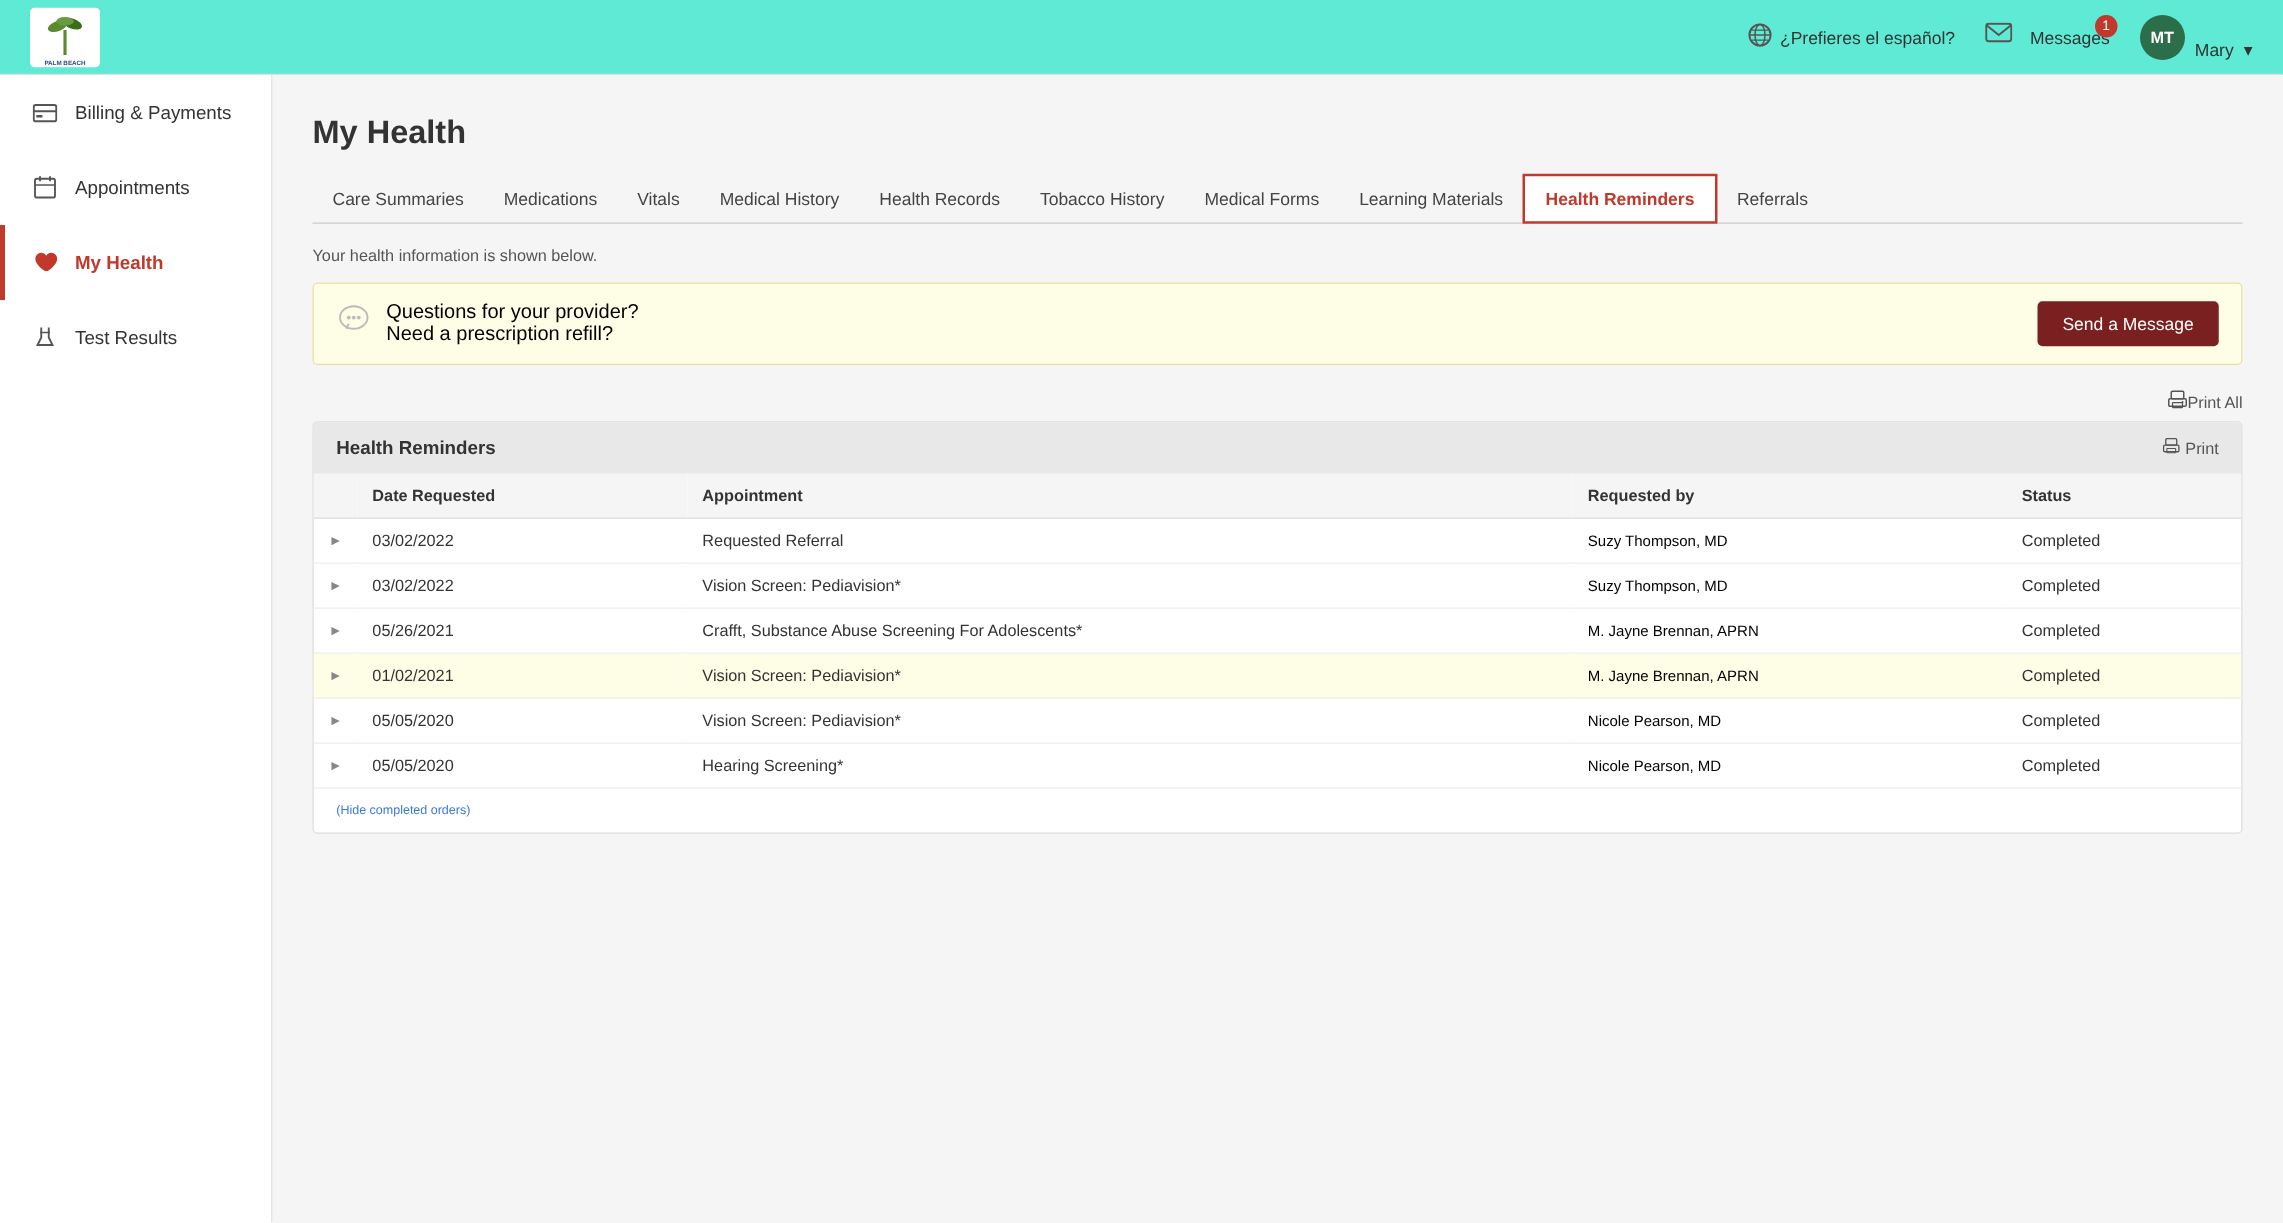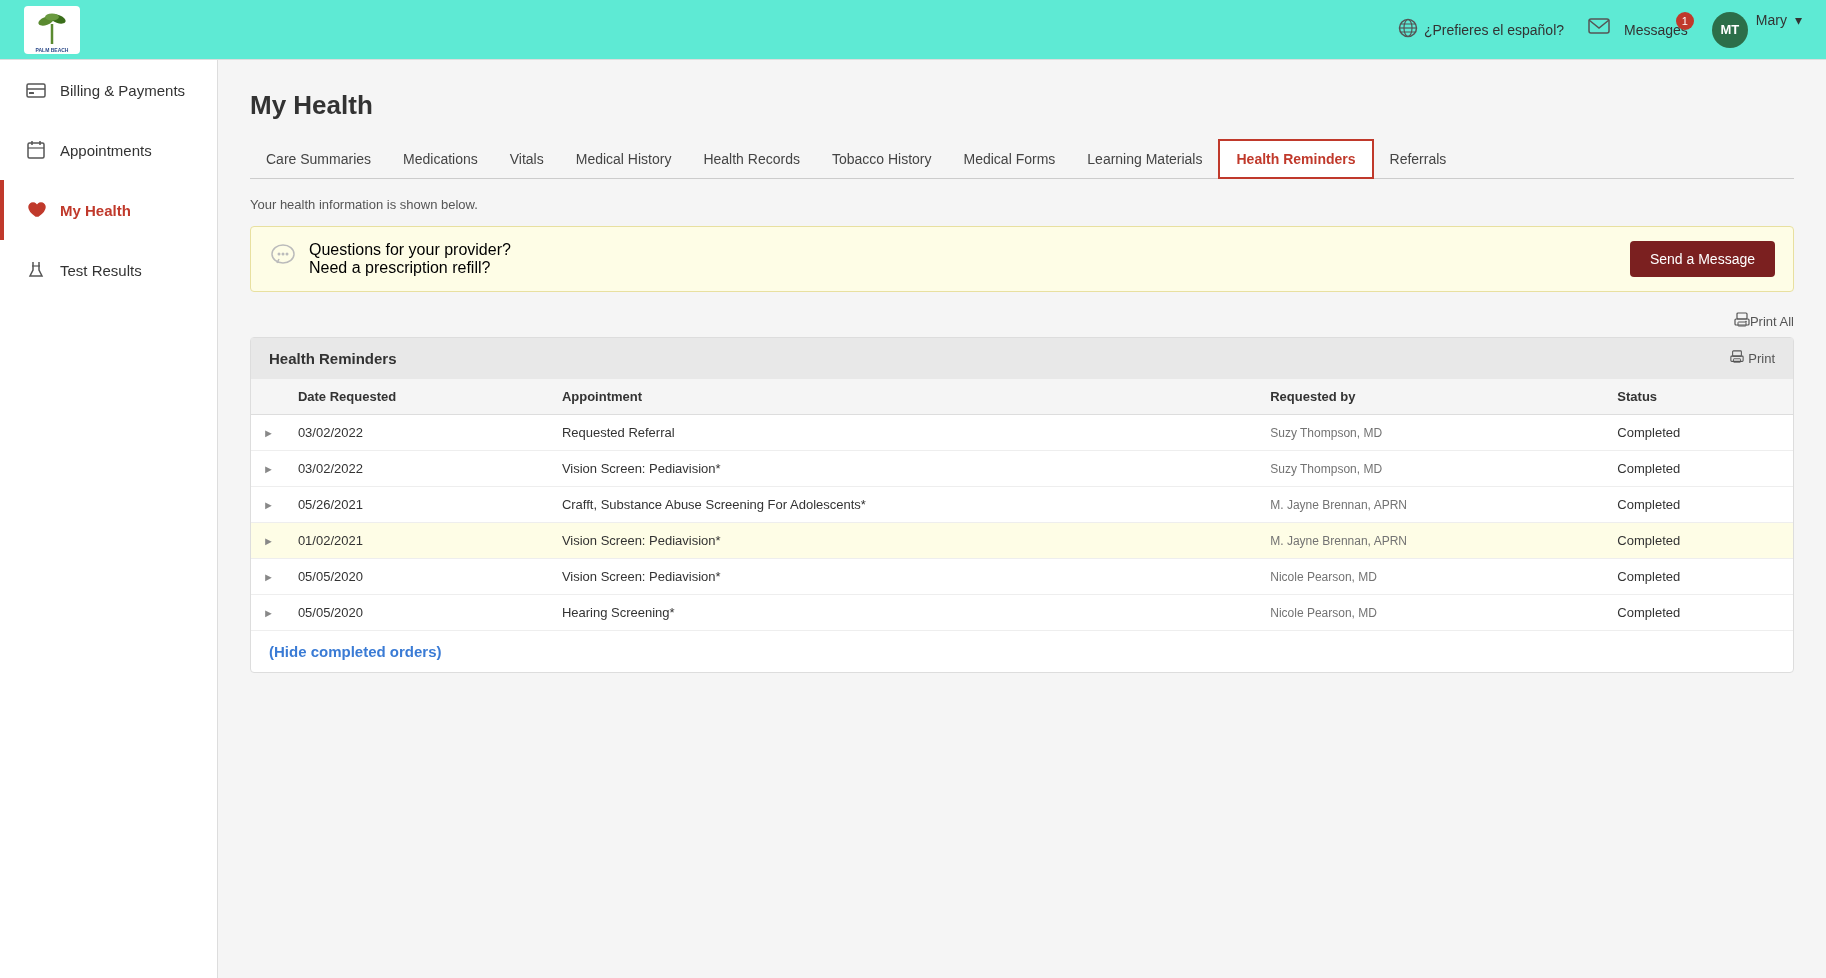--- a/index.html
+++ b/index.html
@@ -62,21 +62,21 @@
       height: 18px;
       display: flex;
       align-items: center;
       justify-content: center;
       position: absolute;
       top: -6px;
       right: -6px;
     }
     .user-btn {
       display: flex;
-      align-items: flex-start;
+      align-items: flex-end;
       gap: 8px;
       background: none;
       border: none;
       cursor: pointer;
       font-size: 14px;
       color: #333;
     }
     .avatar {
       background: #2c6e49;
       color: #fff;
@@ -284,32 +284,31 @@
     .row-arrow {
       color: #888;
       font-size: 11px;
       width: 20px;
     }
     .status-completed {
       color: #333;
     }
     .requested-by-text {
       font-size: 12px;
-      color: #737373;
+      color: #000000;
     }
 
     
     .hide-link {
       color: #3a7bd5;
-      font-size: 15px;
+      font-size: 10px;
       cursor: pointer;
       text-decoration: none;
       display: inline-block;
       padding: 12px 18px;
-      font-weight: bold;
     }
   </style>
 </head>
 <body>
 
 <header class="header">
   <div class="logo-area">
 
     <svg class="logo-img" viewBox="0 0 56 48" xmlns="http://www.w3.org/2000/svg">
       <rect width="56" height="48" rx="4" fill="#fff"></rect>

